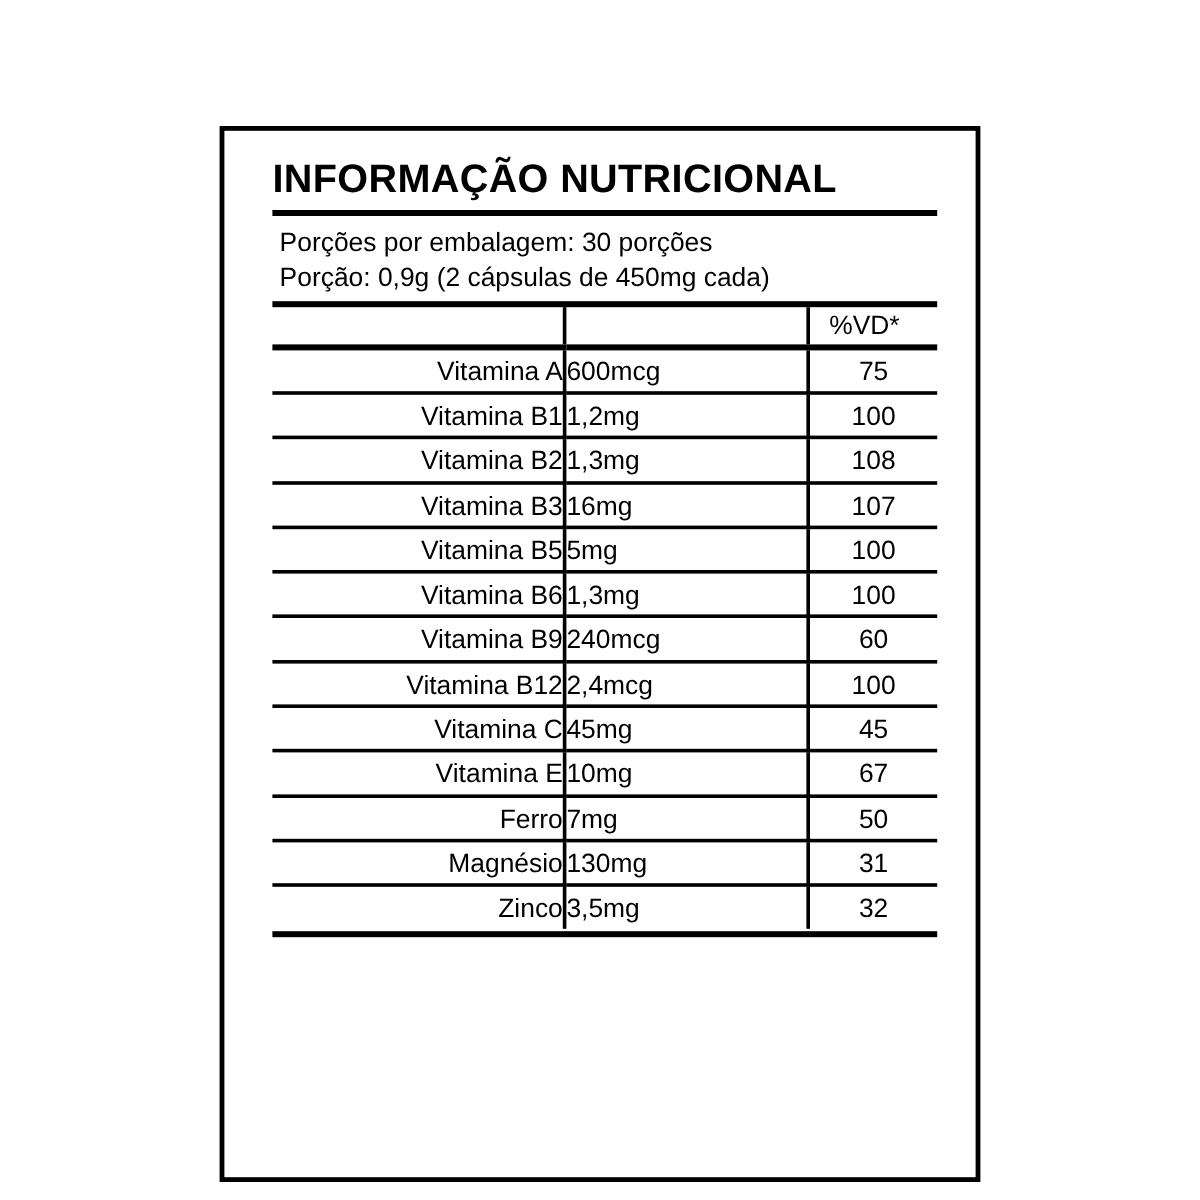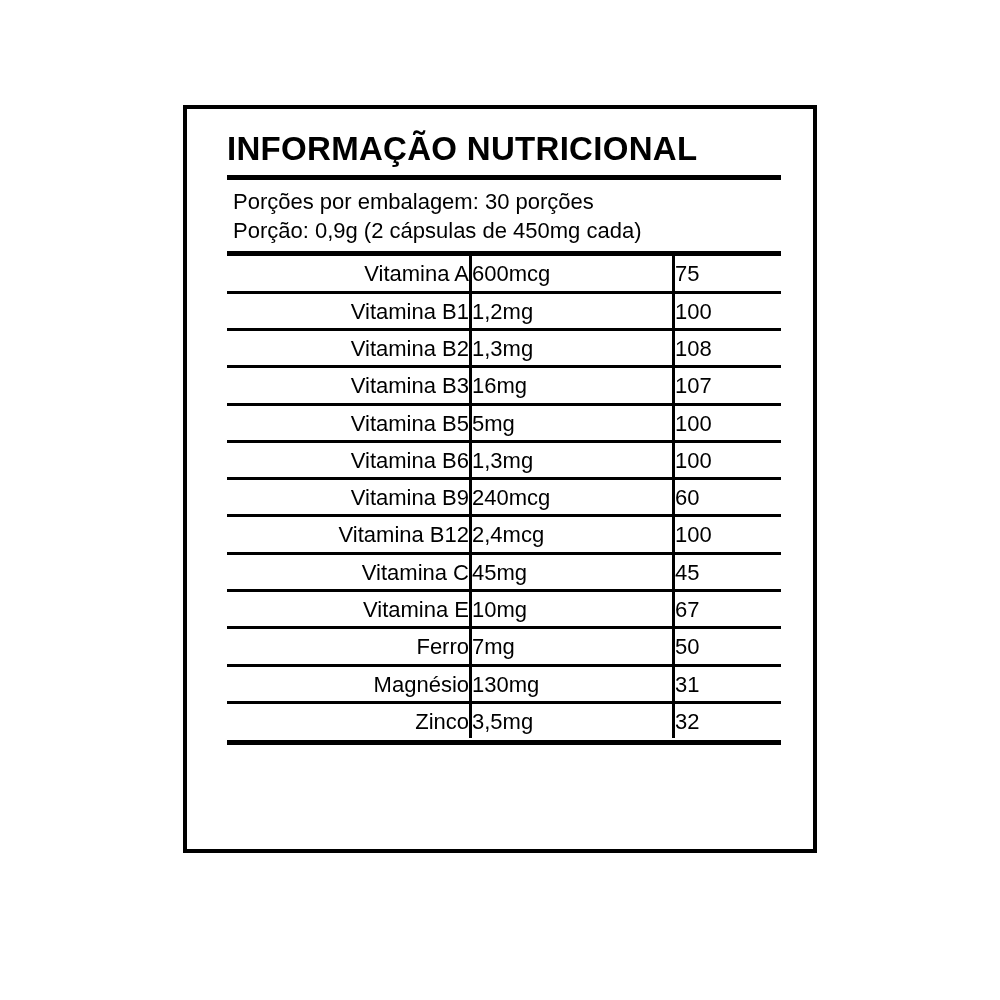--- a/index.html
+++ b/index.html
@@ -14,21 +14,21 @@
     color: #000000;
     position: relative;
     overflow: hidden;
   }
 
   .label-panel {
     position: absolute;
     left: 183px;
     top: 105px;
     width: 634px;
-    height: 748px;
+    height: 880px;
     border: 4px solid #000000;
     background: #ffffff;
     box-sizing: border-box;
     padding-left: 47px;
   }
 
   .inner {
     position: absolute;
     left: 40px;
     top: 22px;
@@ -79,21 +79,21 @@
     text-align: right;
     white-space: nowrap;
   }
   td.c-amount {
     width: 200px;
     border-right: 3px solid #000000;
     text-align: left;
     white-space: nowrap;
   }
   td.c-dv {
-    text-align: left;
+    text-align: center;
     padding-right: 28px;
     white-space: nowrap;
   }
 
   tr.head td {
     border-bottom: 5px solid #000000;
     padding-top: 2px;
     padding-bottom: 3px;
   }
   tr.head td.c-dv {
@@ -122,20 +122,25 @@
     <div class="rule-thick"></div>
 
     <div class="servings">
       <div>Porções por embalagem: 30 porções</div>
       <div>Porção: 0,9g (2 cápsulas de 450mg cada)</div>
     </div>
     <div class="rule-thick"></div>
 
     <table class="nutri">
       <tbody id="table-body">
+        <tr class="head">
+          <td class="c-name"></td>
+          <td class="c-amount"></td>
+          <td class="c-dv">%VD*</td>
+        </tr>
       <tr>
             <td class="c-name">Vitamina A</td>
             <td class="c-amount">600mcg</td>
             <td class="c-dv">75</td>
           </tr>
           <tr>
             <td class="c-name">Vitamina B1</td>
             <td class="c-amount">1,2mg</td>
             <td class="c-dv">100</td>
           </tr>

